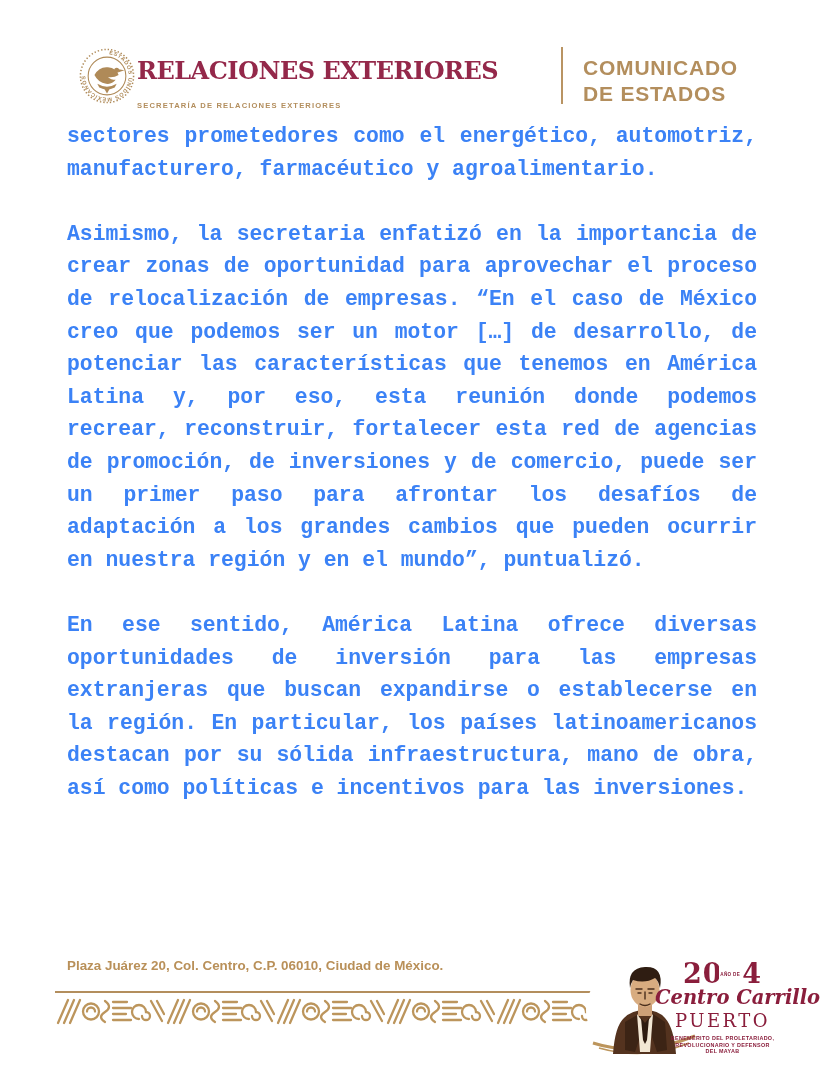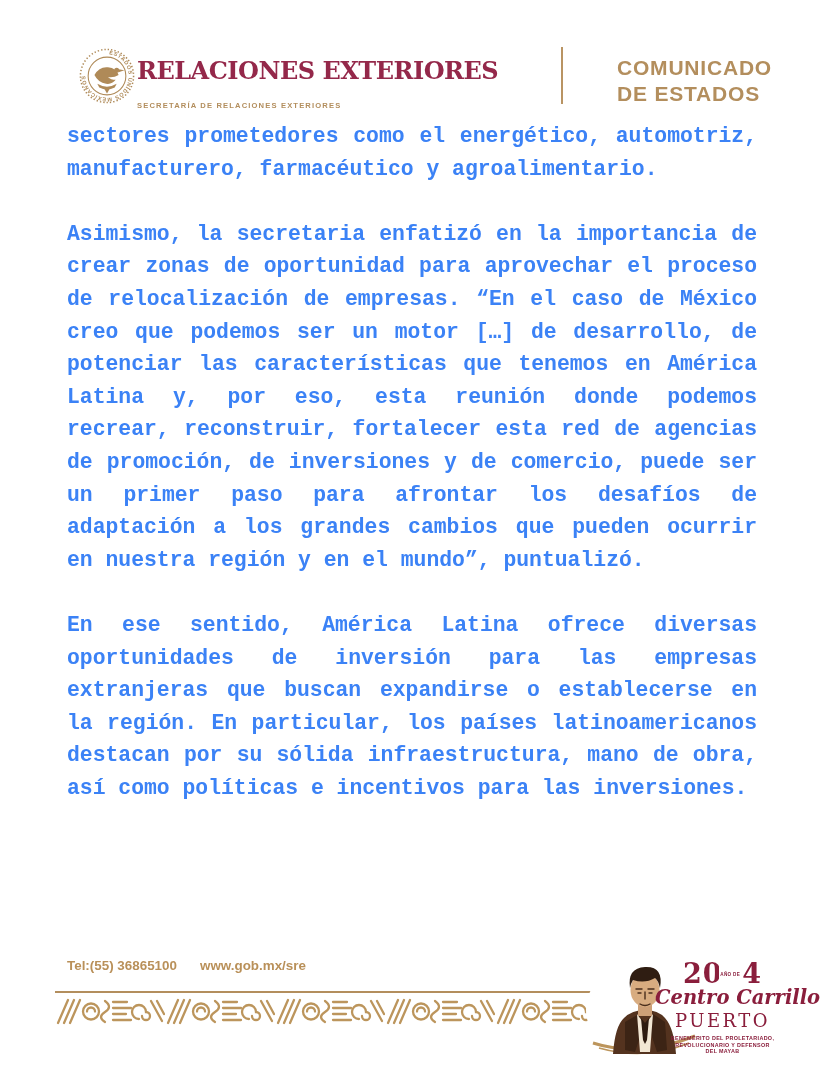--- a/index.html
+++ b/index.html
@@ -15,21 +15,21 @@
     font-family:"DejaVu Serif","Liberation Serif",serif;
     font-weight:bold;font-size:24px;line-height:30px;color:#94284A;
     letter-spacing:-0.5px;white-space:nowrap;
   }
   .brand-sub{
     margin-top:15px;font-size:7.6px;font-weight:bold;color:#B38E5D;
     letter-spacing:1.15px;white-space:nowrap;
   }
   .header-divider{position:absolute;left:561px;top:47px;width:2px;height:57px;background:#B99463;}
   .doc-type{
-    position:absolute;left:617px;top:55px;width:200px;
+    position:absolute;left:583px;top:55px;width:200px;
     font-size:21px;font-weight:bold;color:#B38E5D;letter-spacing:0.8px;line-height:26px;
   }
   
   .body-text{
     position:absolute;left:67px;top:120px;width:690px;
     font-family:"Liberation Mono","DejaVu Sans Mono",monospace;
     font-weight:bold;font-size:21.4px;line-height:32.6px;color:#3b82f6;
     text-align:justify;text-align-last:left;
   }
   .body-text p{margin:0 0 32.6px 0;}
@@ -101,24 +101,21 @@
   </div>
 </div>
 
 <div class="body-text">
   <p>sectores prometedores como el energético, automotriz, manufacturero, farmacéutico y agroalimentario.</p>
   <p>Asimismo, la secretaria enfatizó en la importancia de crear zonas de oportunidad para aprovechar el proceso de relocalización de empresas. “En el caso de México creo que podemos ser un motor […] de desarrollo, de potenciar las características que tenemos en América Latina y, por eso, esta reunión donde podemos recrear, reconstruir, fortalecer esta red de agencias de promoción, de inversiones y de comercio, puede ser un primer paso para afrontar los desafíos de adaptación a los grandes cambios que pueden ocurrir en nuestra región y en el mundo”, puntualizó.</p>
   <p>En ese sentido, América Latina ofrece diversas oportunidades de inversión para las empresas extranjeras que buscan expandirse o establecerse en la región. En particular, los países latinoamericanos destacan por su sólida infraestructura, mano de obra, así como políticas e incentivos para las inversiones.</p>
 </div>
 
 <div class="footer-info">
-  <div class="footer-line2">
-    <span class="footer-phone">Tel:(55) 36865100</span>
-    <span>www.gob.mx/sre</span>
-  </div>
+  <div>Plaza Juárez 20, Col. Centro, C.P. 06010, Ciudad de México.</div>
 </div>
 
 <div class="footer-rule"></div>
 
 <svg class="band" viewBox="0 0 594 27" preserveAspectRatio="none">
   <defs>
     <pattern id="bandpat" width="110" height="27" patternUnits="userSpaceOnUse">
       <g stroke="#BC955C" stroke-width="2.3" fill="none" stroke-linecap="round">
         <path d="M3,25 L13,2 M9,25 L19,2 M15,25 L25,2"></path>
         <circle cx="36" cy="13.5" r="8"></circle>

